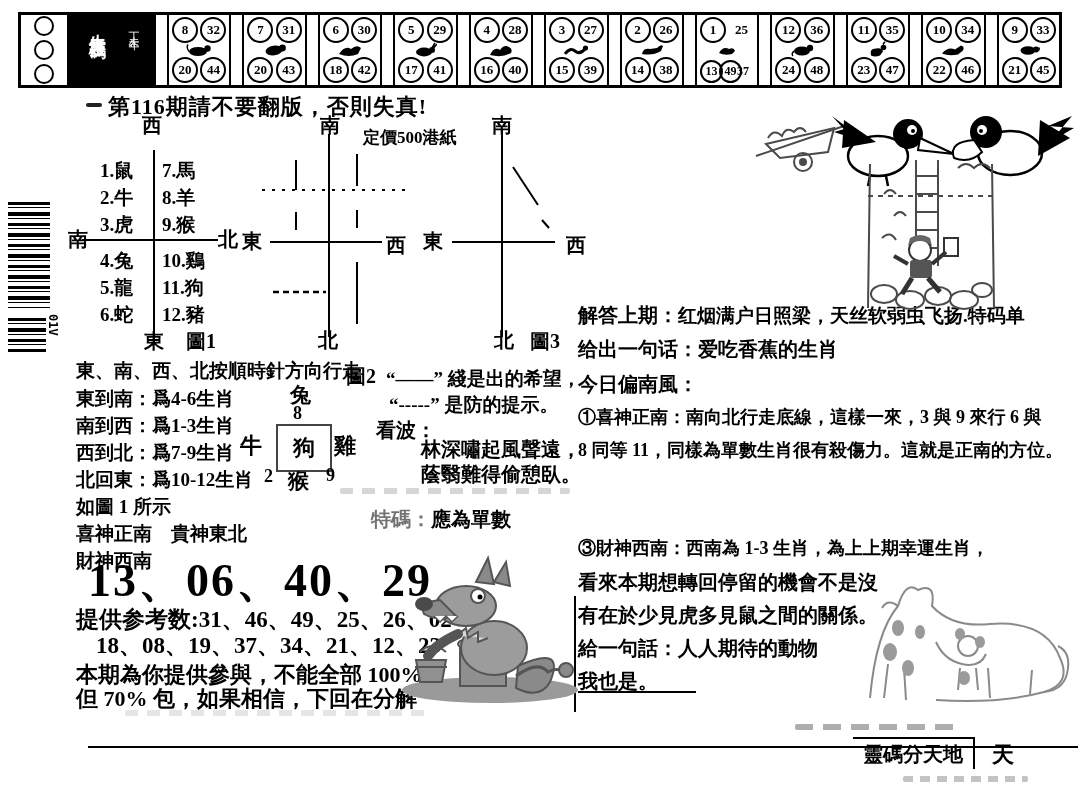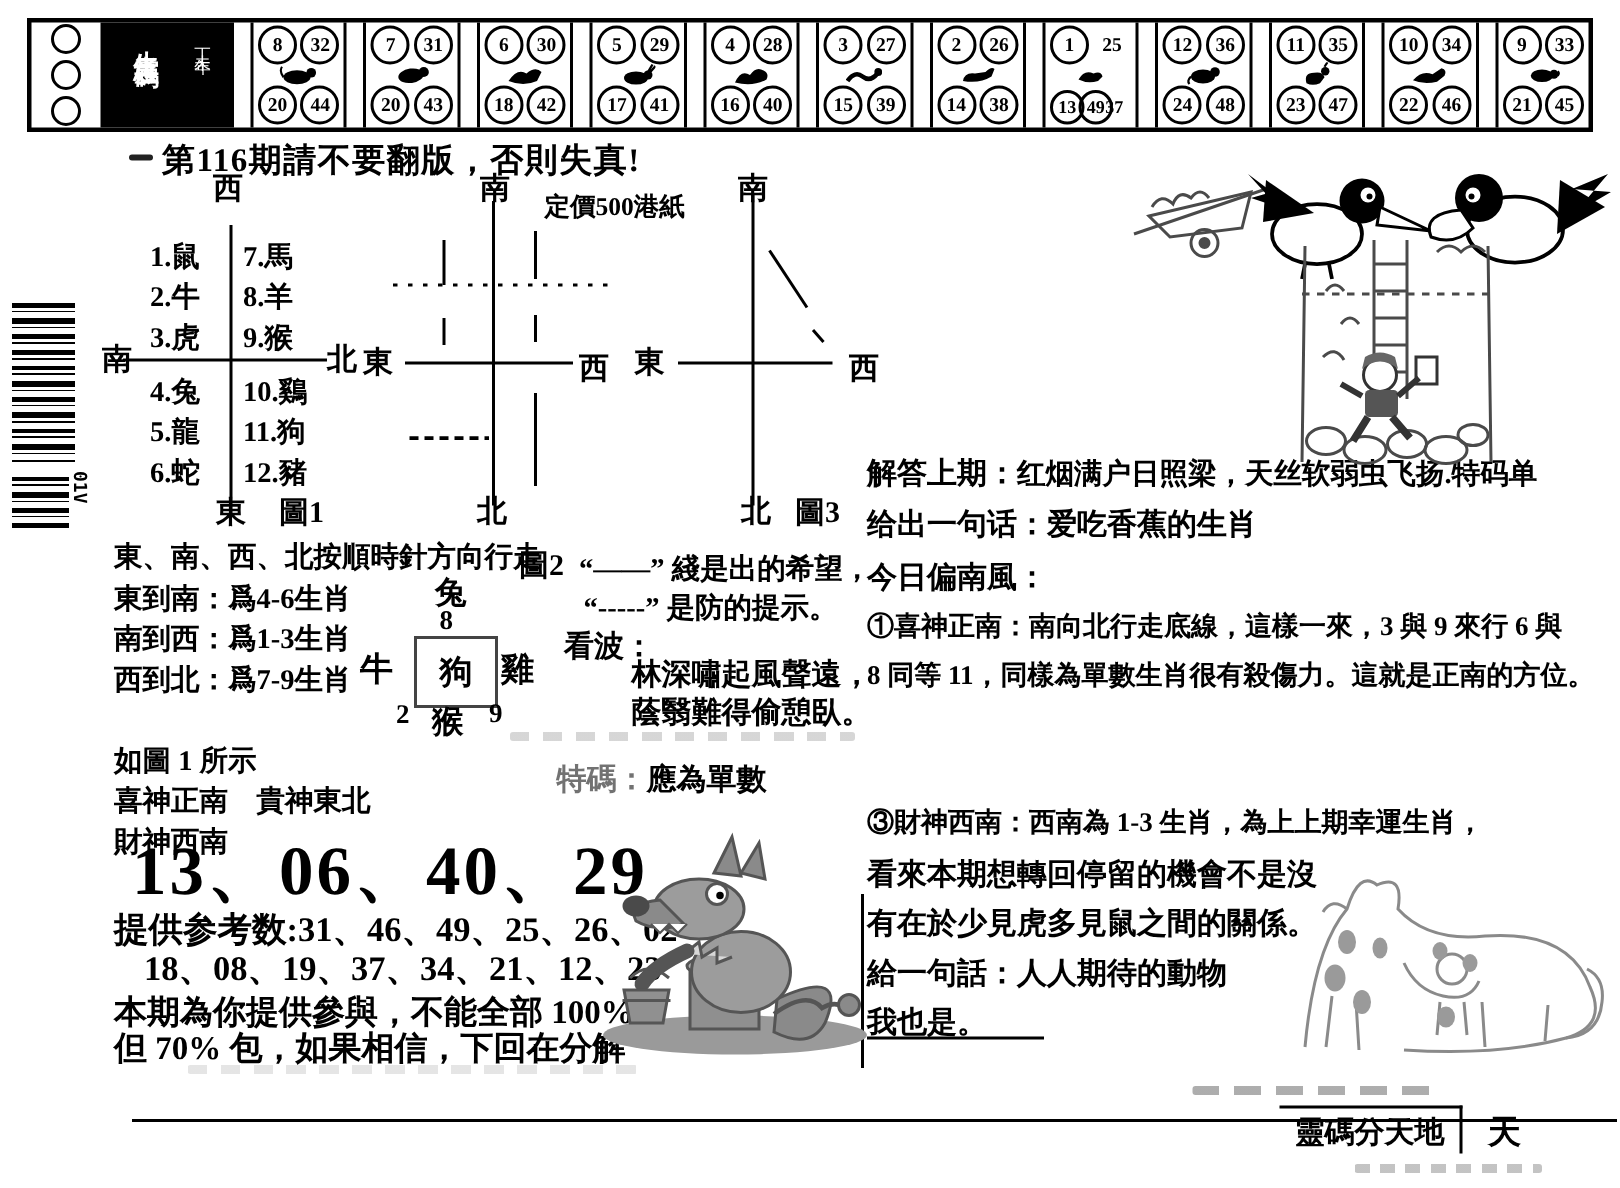--- a/index.html
+++ b/index.html
@@ -262,20 +262,21 @@
     <span class="dlab" style="left:5px;top:116px;">東</span>
     <span class="dlab" style="left:148px;top:120px;">西</span>
     <span class="dlab" style="left:76px;top:215px;">北</span>
     <span class="dlab" style="left:112px;top:216px;">圖3</span>
   </div>
 
   <div class="abs b line" style="left:76px;top:358px;font-size:19px;">東、南、西、北按順時針方向行走</div>
   <div class="abs b line" style="left:76px;top:386px;font-size:19px;">東到南：爲4-6生肖</div>
   <div class="abs b line" style="left:76px;top:413px;font-size:19px;">南到西：爲1-3生肖</div>
   <div class="abs b line" style="left:76px;top:440px;font-size:19px;">西到北：爲7-9生肖</div>
+  <div class="abs b line" style="left:76px;top:467px;font-size:19px;">北回東：爲10-12生肖</div>
   <div class="abs b line" style="left:76px;top:494px;font-size:19px;">如圖 1 所示</div>
   <div class="abs b line" style="left:76px;top:521px;font-size:19px;">喜神正南　貴神東北</div>
   <div class="abs b line" style="left:76px;top:548px;font-size:19px;">財神西南</div>
 
   <div class="abs b" style="left:290px;top:381px;font-size:21px;">兔</div>
   <div class="abs b" style="left:293px;top:403px;font-size:18px;">8</div>
   <div class="abs b" style="left:240px;top:431px;font-size:22px;">牛</div>
   <div class="abs" style="left:276px;top:424px;width:52px;height:44px;border:2px solid #444;display:flex;align-items:center;justify-content:center;">
     <span class="b" style="font-size:22px;">狗</span>
   </div>

